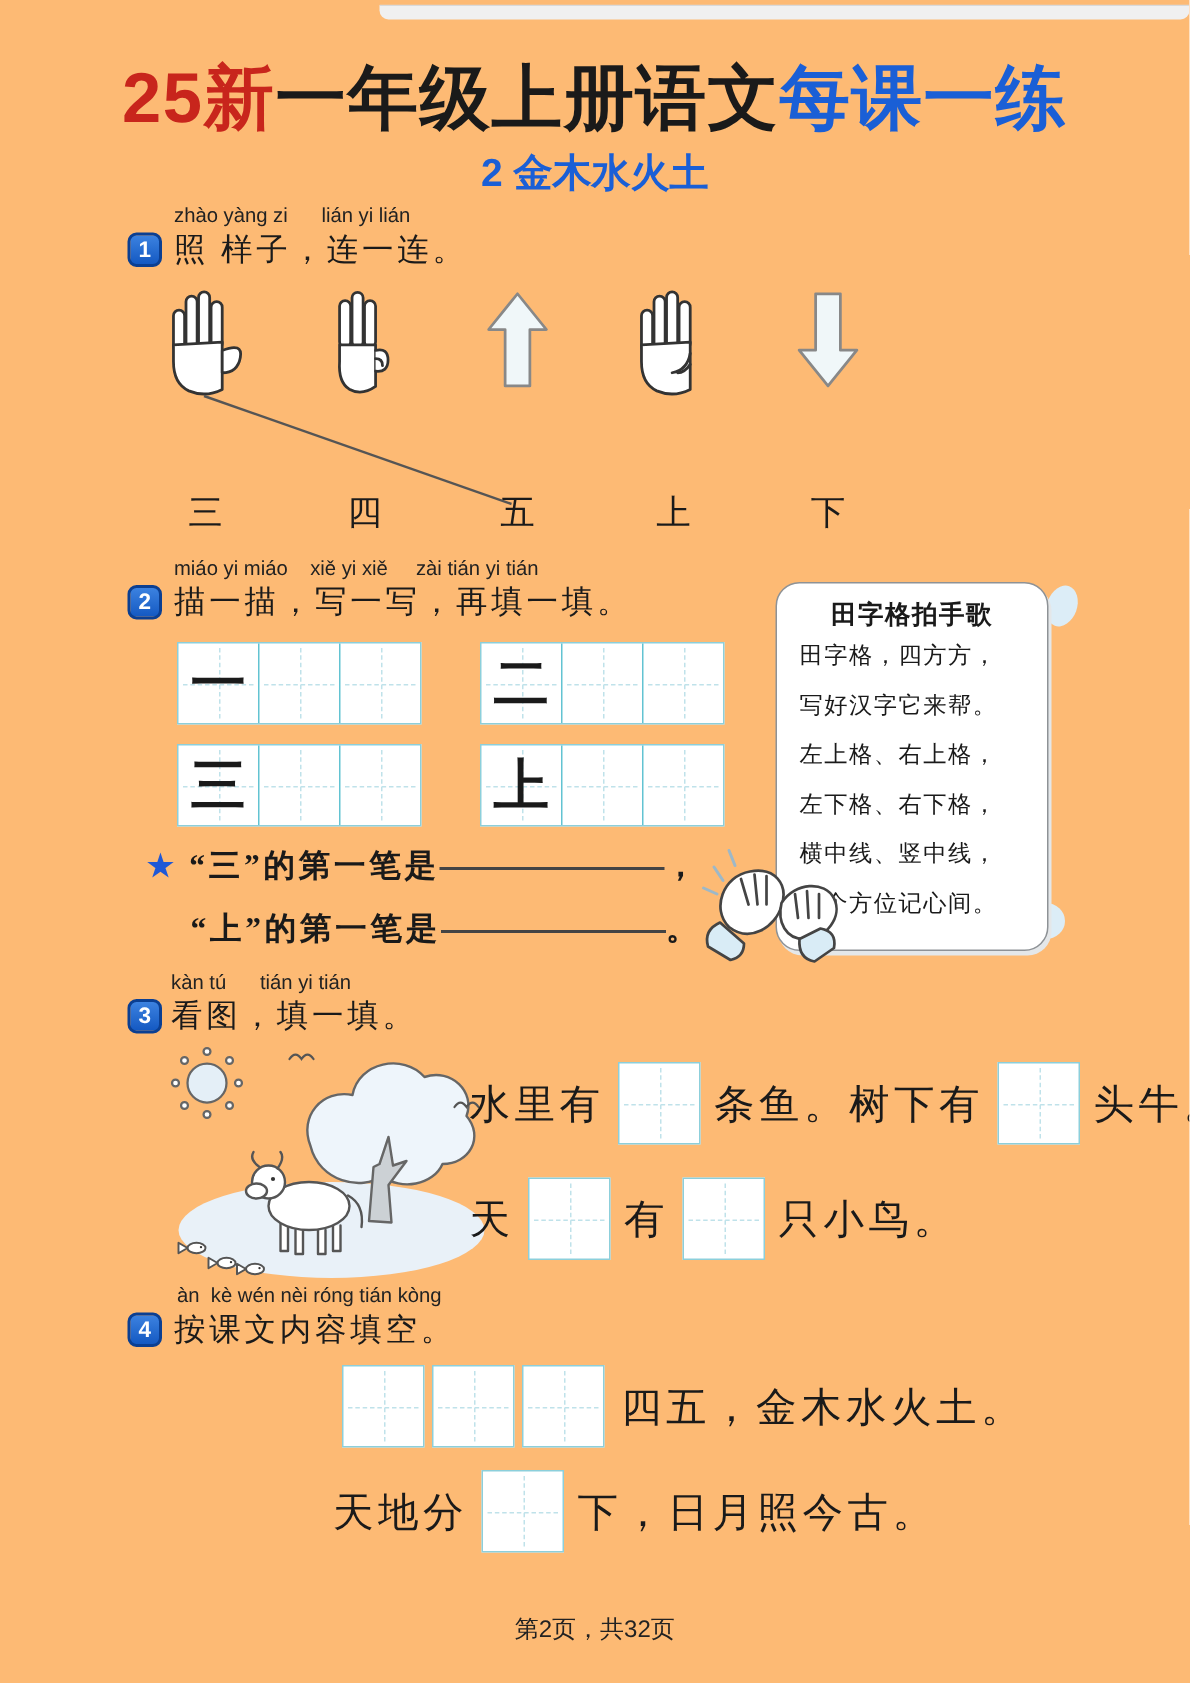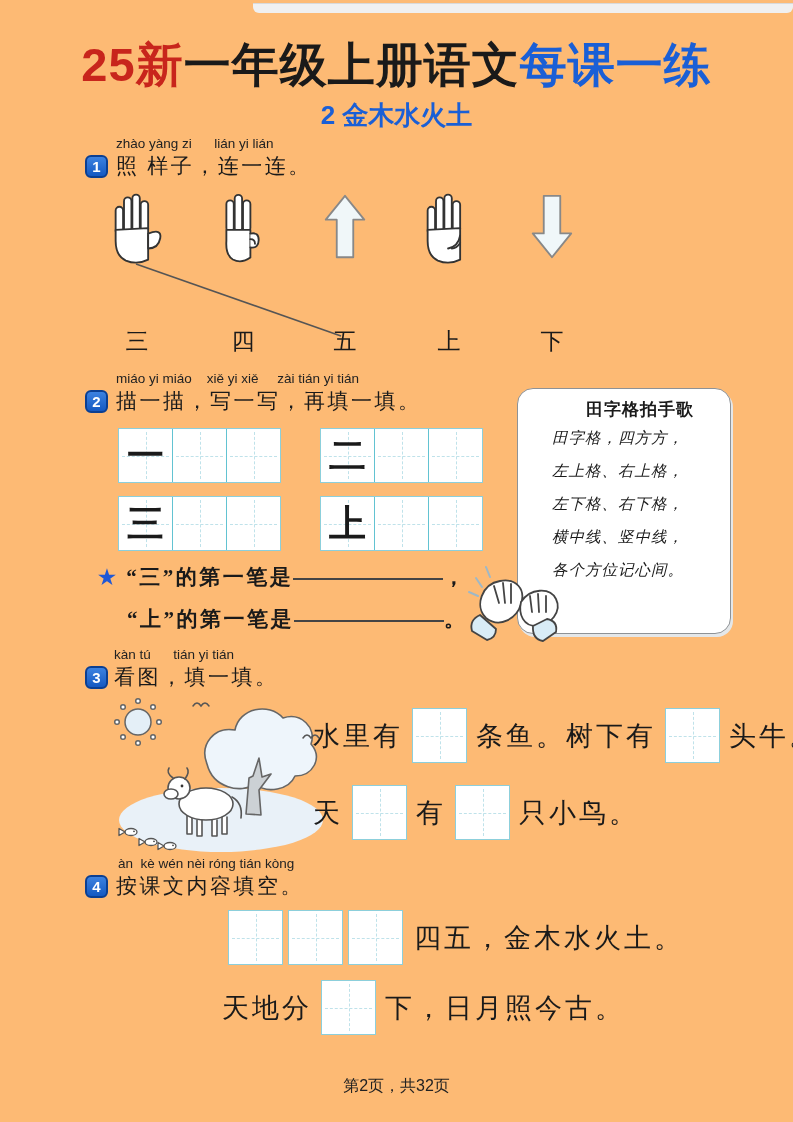--- a/index.html
+++ b/index.html
@@ -34,23 +34,23 @@
          font-size:37px;font-weight:bold;z-index:1;}
   .fillbox{width:53px;height:53px;border:1.5px solid #8ccfdb;position:relative;flex:none;background:#fff;}
   .fillbox::before{content:"";position:absolute;left:3px;right:3px;top:50%;border-top:1px dashed #bfe2ea;}
   .fillbox::after{content:"";position:absolute;top:3px;bottom:3px;left:50%;border-left:1px dashed #bfe2ea;}
   
   .starline{font-size:21px;letter-spacing:2.5px;white-space:nowrap;font-weight:bold;}
   .blank{display:inline-block;width:150px;border-bottom:2px solid #444;transform:translateY(-4px);}
   .star{color:#1f58d6;font-size:20px;}
   
   .songbox{left:517px;top:388px;width:180px;height:244px;border:1.6px solid #8e9296;border-radius:16px;
-           background:#fff;box-shadow:2px 3px 0 #e4e7e9;z-index:1;padding-left:32px;}
+           background:#fff;box-shadow:2px 3px 0 #e4e7e9;z-index:1;}
   .song-title{text-align:center;font-weight:bold;font-size:17px;margin-top:9px;letter-spacing:1px;}
-  .song-line{font-size:15.5px;line-height:33px;margin-left:2px;letter-spacing:1px;white-space:nowrap;font-style:italic;}
+  .song-line{font-size:15.5px;line-height:33px;margin-left:15px;letter-spacing:1px;white-space:nowrap;}
   .deco{background:#dcedf7;border-radius:50%;z-index:0;}
   
   .fillrow{display:flex;align-items:center;gap:9px;}
   .filltext{font-size:27px;letter-spacing:3px;white-space:nowrap;}
   
   .footer{left:0;right:0;top:1076px;text-align:center;font-family:"Liberation Sans",sans-serif;
           font-size:16px;color:#222;}
   svg{display:block;}
 </style>
 </head>
@@ -180,20 +180,21 @@
   <div class="abs starline" style="left:127px;top:605px">
     <span>“上”的第一笔是</span><span class="blank"></span><span>。</span>
   </div>
 
   <div class="abs deco" style="left:698px;top:390px;width:20px;height:28px;transform:rotate(20deg)"></div>
   <div class="abs deco" style="left:684px;top:602px;width:26px;height:24px"></div>
 
   <div class="abs songbox">
     <div class="song-title">田字格拍手歌</div>
     <div class="song-line">田字格，四方方，</div>
+    <div class="song-line">写好汉字它来帮。</div>
     <div class="song-line">左上格、右上格，</div>
     <div class="song-line">左下格、右下格，</div>
     <div class="song-line">横中线、竖中线，</div>
     <div class="song-line">各个方位记心间。</div>
   </div>
 
   <div class="abs" style="left:466px;top:554px;z-index:2">
     <svg width="100" height="98" viewBox="0 0 100 98">
       <g stroke="#9db8c8" stroke-width="2" stroke-linecap="round">
         <path d="M10,24 l6,9"></path>

